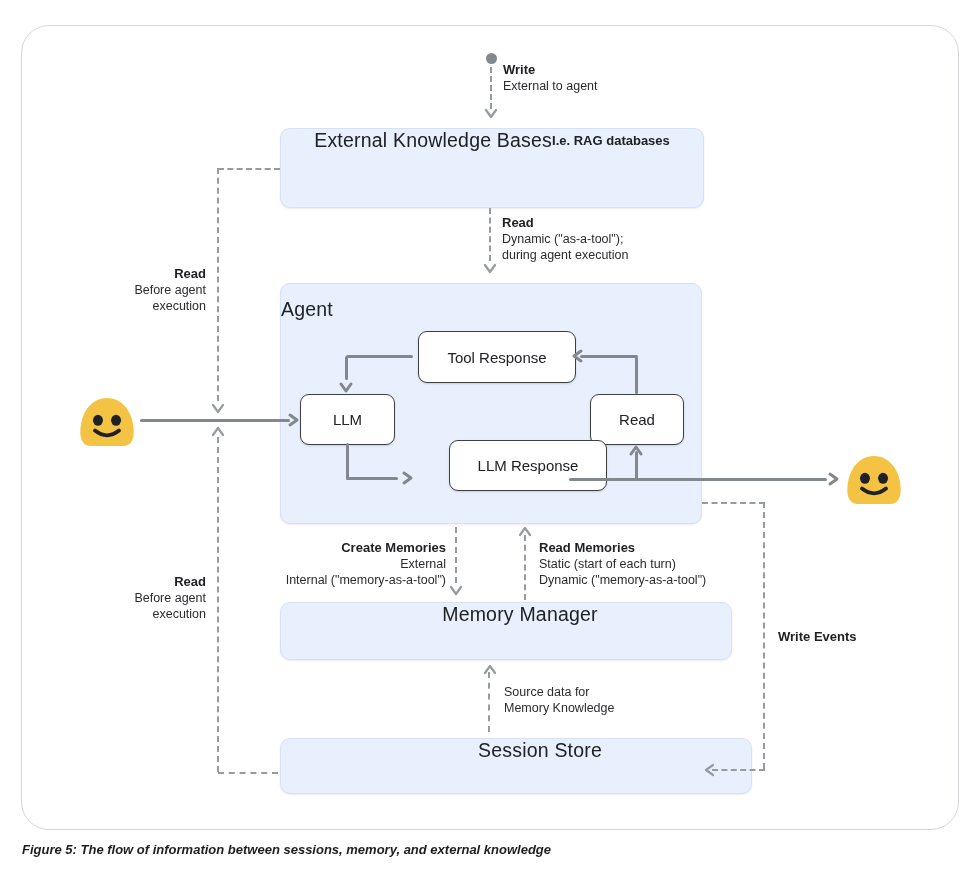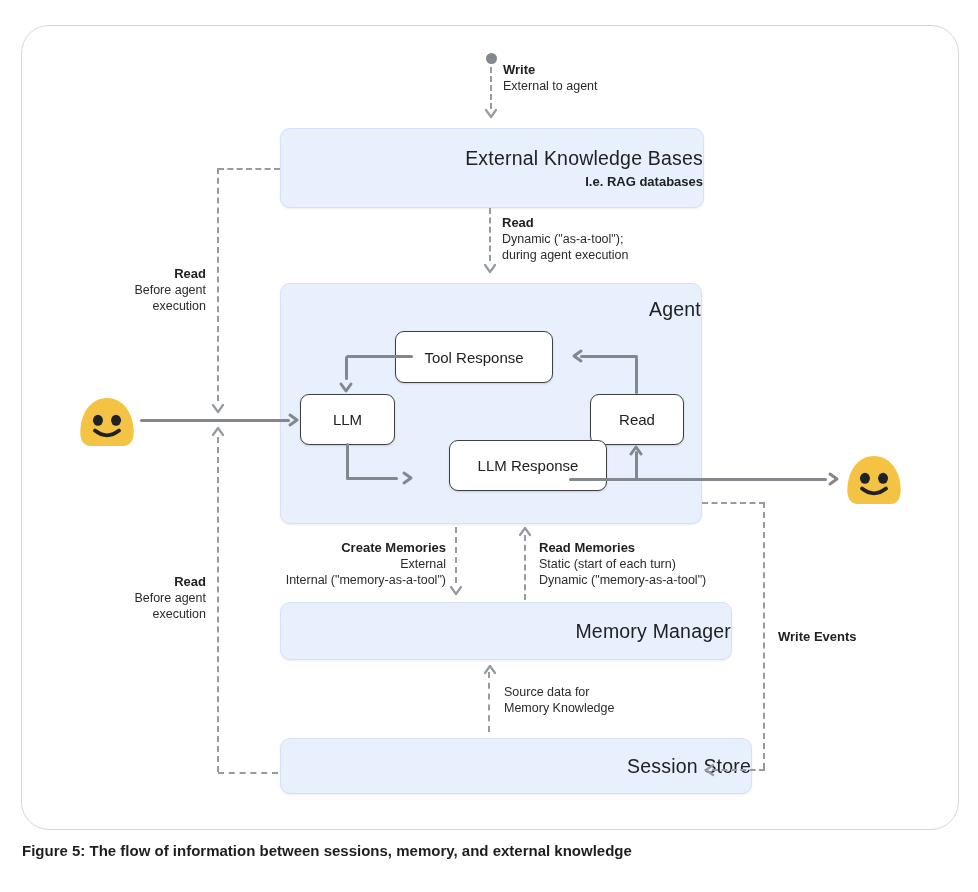--- a/index.html
+++ b/index.html
@@ -1,36 +1,36 @@
 <!DOCTYPE html>
 <html><head>
 <meta charset="utf-8">
 <style>
   html,body{margin:0;padding:0;background:#ffffff;}
   body{width:978px;height:892px;position:relative;font-family:"Liberation Sans",sans-serif;color:#202124;overflow:hidden;}
   .canvas{position:absolute;inset:0;}
   .card{position:absolute;left:21px;top:25px;width:936px;height:803px;background:#ffffff;border:1px solid #d3d7dc;border-radius:28px;}
-  .bluebox{position:absolute;background:#e8f0fe;border:1px solid #d6e1f8;border-radius:10px;box-shadow:0 1px 2px rgba(60,64,67,.10);display:flex;flex-direction:column;align-items:flex-end;justify-content:center;}
+  .bluebox{position:absolute;background:#e8f0fe;border:1px solid #d6e1f8;border-radius:10px;box-shadow:0 1px 2px rgba(60,64,67,.10);display:flex;flex-direction:row;align-items:flex-start;justify-content:center;}
   .bluebox .title{font-size:19.5px;font-weight:500;letter-spacing:.2px;color:#202124;}
   .bluebox .subtitle{font-size:13px;font-weight:700;margin-top:4px;color:#202124;}
   .agentbox{justify-content:flex-start;padding-top:14px;box-sizing:border-box;}
   .whitebox{position:absolute;background:#ffffff;border:1.6px solid #3c4043;border-radius:9px;box-shadow:0 1px 2px rgba(60,64,67,.20);display:flex;align-items:center;justify-content:center;font-size:15px;font-weight:500;color:#202124;}
   .vdash{position:absolute;width:0;border-left:2px dashed #969ba1;}
   .hdash{position:absolute;height:0;border-top:2px dashed #969ba1;}
   .vsolid{position:absolute;width:3px;background:#83888e;border-radius:1.5px;}
   .hsolid{position:absolute;height:3px;background:#83888e;border-radius:1.5px;}
   .chev{position:absolute;overflow:visible;}
   .chev polyline{fill:none;stroke-linecap:round;stroke-linejoin:round;}
   .chev.dash polyline{stroke:#969ba1;stroke-width:2.2;}
   .chev.solid polyline{stroke:#83888e;stroke-width:3;}
   .dot{position:absolute;width:11px;height:11px;border-radius:50%;background:#83888e;}
   .elabel{position:absolute;font-size:12.5px;line-height:16px;color:#2a2b2e;white-space:nowrap;}
   .elabel .t{font-size:13px;font-weight:700;color:#202124;}
   .elabel.right{text-align:right;}
-  .caption{position:absolute;left:22px;top:842px;font-size:15px;font-weight:700;color:#1d1e20;}
+  .caption{position:absolute;left:22px;top:842px;font-size:13px;font-weight:700;color:#1d1e20;font-style:italic;}
   .emoji{position:absolute;}
 </style>
 </head>
 <body>
 
 <div class="canvas">
 
   <div class="card"></div>
 
   <div class="bluebox" style="left:280px;top:128px;width:422px;height:78px;">
@@ -43,21 +43,21 @@
   </div>
 
   <div class="bluebox" style="left:280px;top:602px;width:422px;height:56px;padding-left:28px;">
     <div class="title">Memory Manager</div>
   </div>
 
   <div class="bluebox" style="left:280px;top:738px;width:422px;height:54px;padding-left:48px;">
     <div class="title">Session Store</div>
   </div>
 
-  <div class="whitebox" style="left:395px;top:331px;width:156px;height:50px;">
+  <div class="whitebox" style="left:418px;top:331px;width:156px;height:50px;">
     <span>Tool Response</span>
   </div>
   <div class="whitebox" style="left:300px;top:394px;width:93px;height:49px;">
     <span>LLM</span>
   </div>
   <div class="whitebox" style="left:590px;top:394px;width:92px;height:49px;">
     <span>Read</span>
   </div>
   <div class="whitebox" style="left:413px;top:440px;width:156px;height:49px;margin-left:36px;">
     <span>LLM Response</span>

